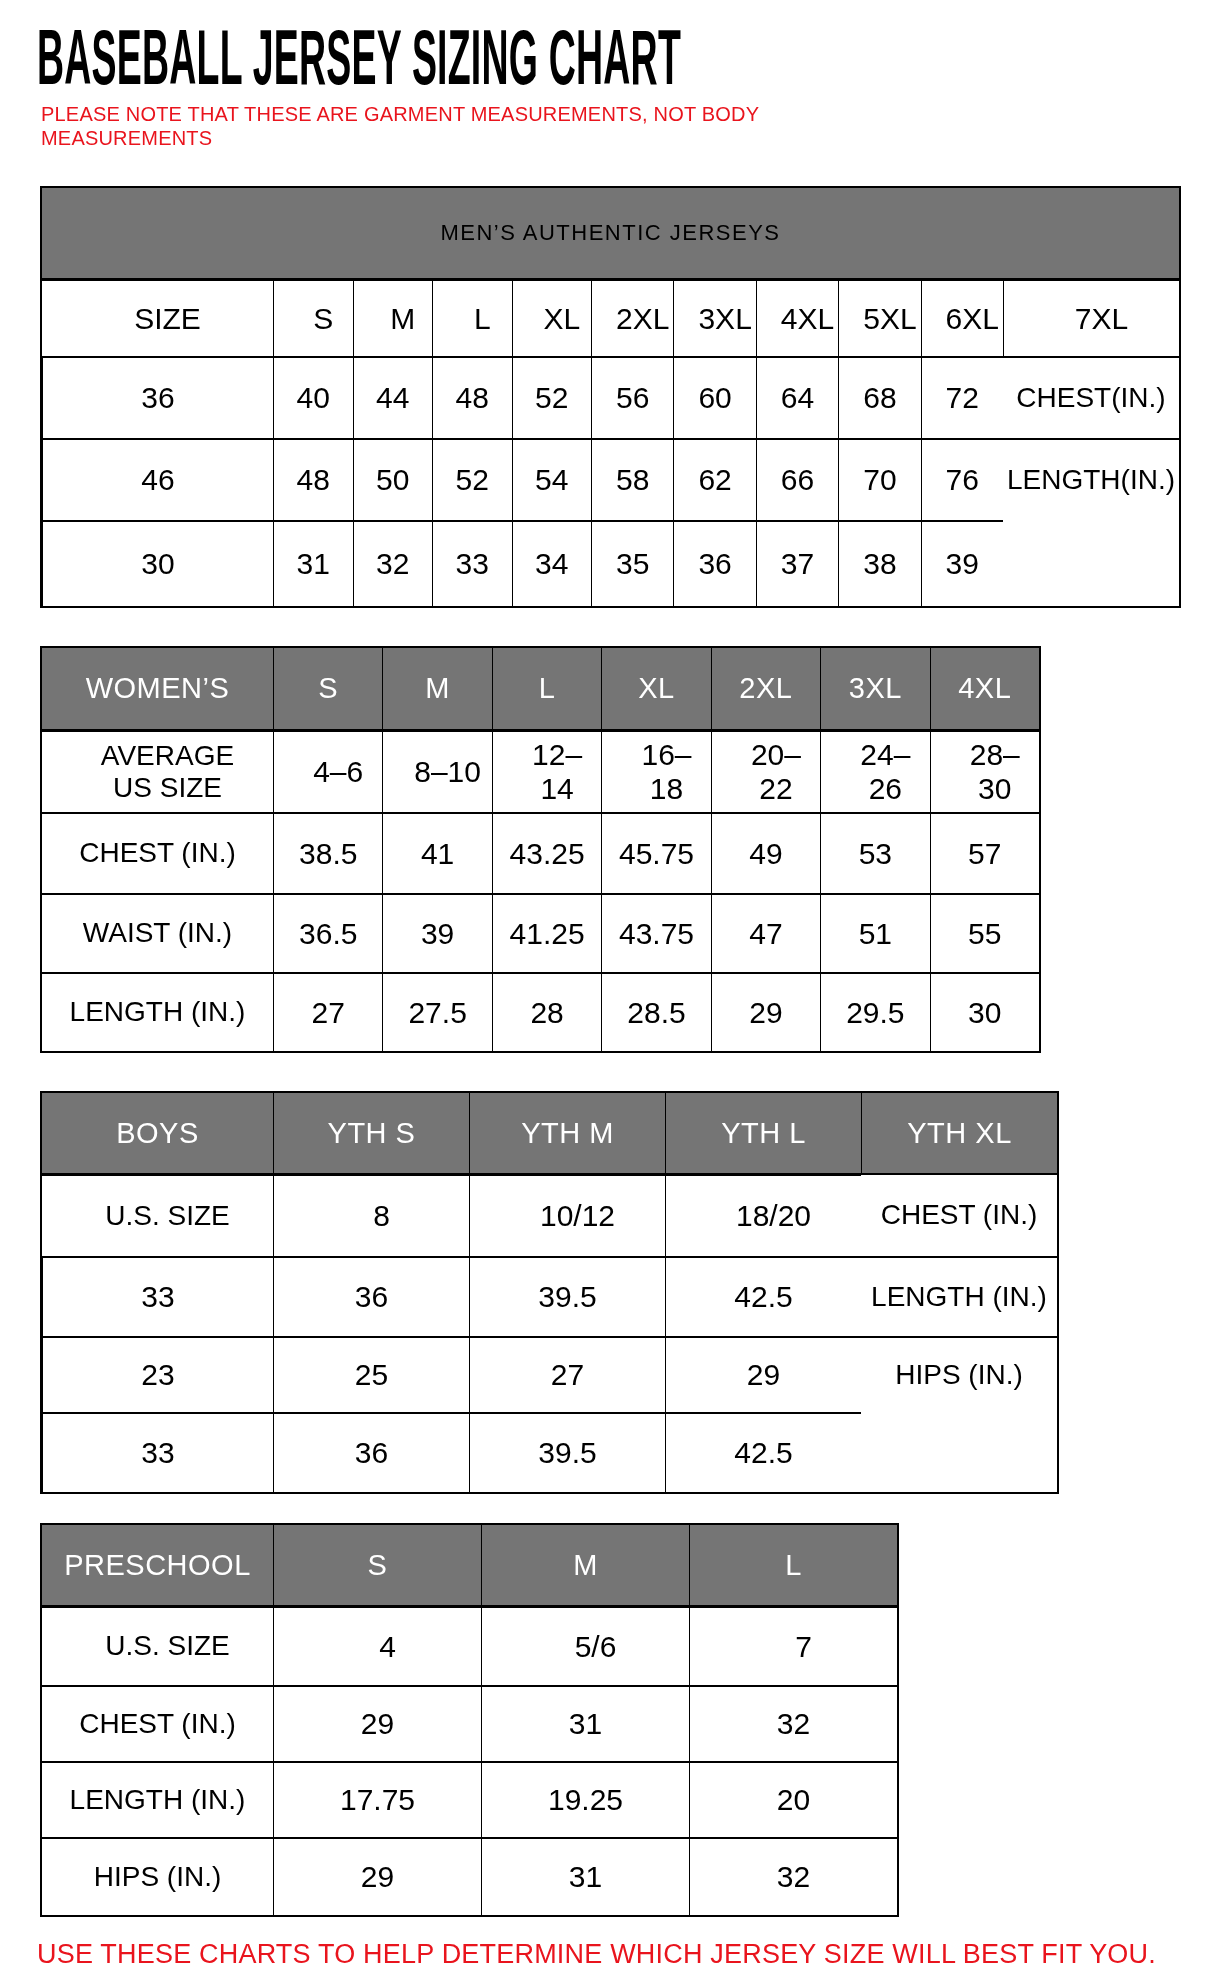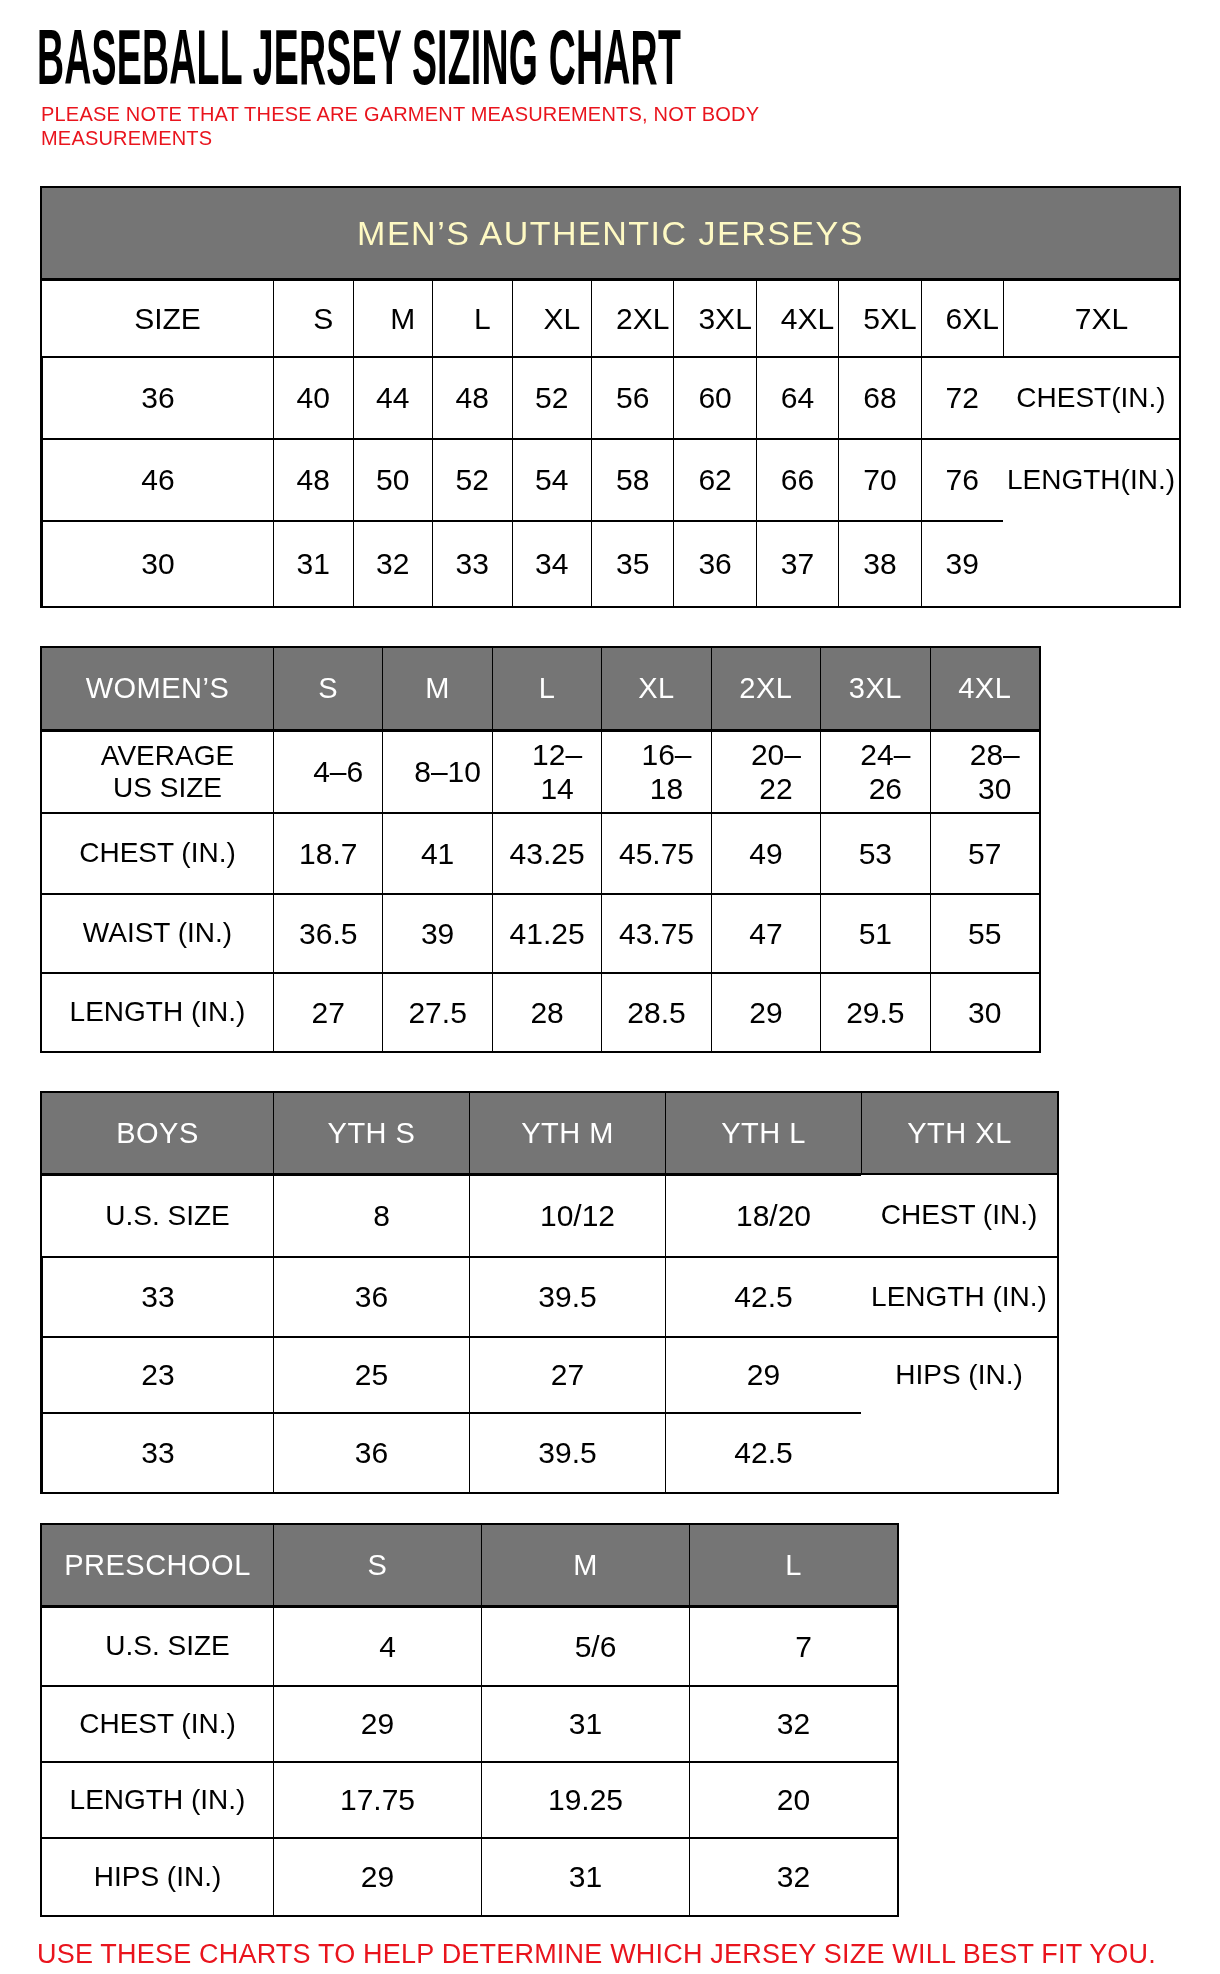--- a/index.html
+++ b/index.html
@@ -56,22 +56,22 @@
     text-align:center;
     padding:2px 4px;
   }
   .c-first{border-left:none;}
   .r-first{border-top:none;}
   .below-hdr{border-top-width:3px;padding-left:24px;}
   .banner{
     grid-column:1 / -1;
     border:none;
     background:var(--gray);
-    color:#fef9c3;
-    font-size:34px;
+    color:#000000;
+    font-size:22px;
     letter-spacing:1.5px;
   }
   .hdr-gray{
     background:var(--gray);
     color:#fff;
     font-size:29px;
     letter-spacing:0.5px;
   }
   .hdr-plain{
     background:#fff;
@@ -157,21 +157,21 @@
         <div class="cell row-label c-first below-hdr">AVERAGE
 US SIZE</div>
         <div class="cell val below-hdr">4–6</div>
         <div class="cell val below-hdr">8–10</div>
         <div class="cell val below-hdr">12–14</div>
         <div class="cell val below-hdr">16–18</div>
         <div class="cell val below-hdr">20–22</div>
         <div class="cell val below-hdr">24–26</div>
         <div class="cell val below-hdr">28–30</div>
         <div class="cell row-label c-first">CHEST (IN.)</div>
-        <div class="cell val">18.7</div>
+        <div class="cell val">38.5</div>
         <div class="cell val">41</div>
         <div class="cell val">43.25</div>
         <div class="cell val">45.75</div>
         <div class="cell val">49</div>
         <div class="cell val">53</div>
         <div class="cell val">57</div>
         <div class="cell row-label c-first">WAIST (IN.)</div>
         <div class="cell val">36.5</div>
         <div class="cell val">39</div>
         <div class="cell val">41.25</div>

